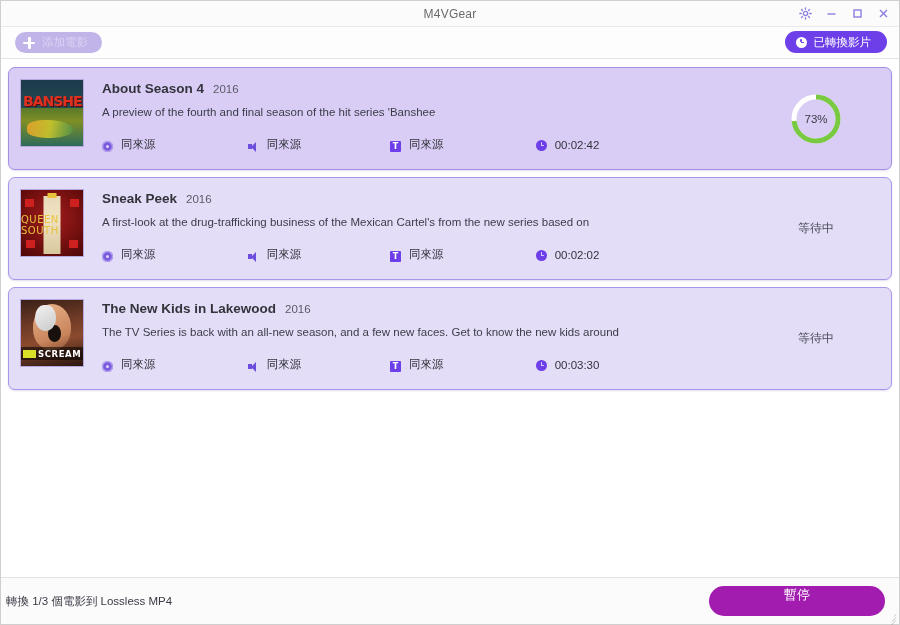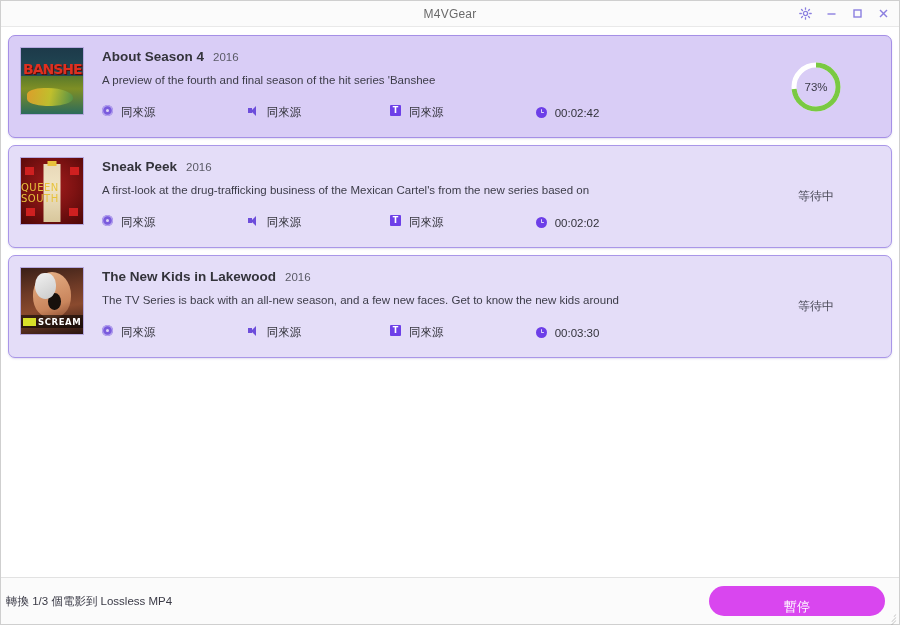--- a/index.html
+++ b/index.html
@@ -342,21 +342,21 @@
   .meta-row {
     position: absolute;
     left: 93px;
     bottom: 17px;
     width: 540px;
     display: flex;
     align-items: center;
   }
   .meta-item {
     display: flex;
-    align-items: flex-start;
+    align-items: flex-end;
     gap: 8px;
     font-size: 11.5px;
     color: #33333b;
   }
   .m-video { width: 178px; }
   .m-audio { width: 174px; }
   .m-sub   { width: 178px; }
   .m-time  { width: 130px; }
 
   .ico {
@@ -472,25 +472,25 @@
     font-size: 11.5px;
     color: #3a3a46;
   }
   .btn-pause {
     position: absolute;
     right: 14px;
     top: 8px;
     width: 176px;
     height: 30px;
     border-radius: 15px;
-    background: #d946ef;
+    background: #a21caf;
     color: #ffffff;
     font-size: 13px;
     display: flex;
-    align-items: flex-end;
+    align-items: flex-start;
     justify-content: center;
     cursor: pointer;
   }
   .resize-grip {
     position: absolute;
     right: 3px;
     bottom: 3px;
     width: 9px;
     height: 9px;
     opacity: .45;
@@ -539,20 +539,30 @@
       </div>
       <div class="win-btn">
         <svg width="11" height="11" viewBox="0 0 11 11">
           <line x1="2" y1="2" x2="9" y2="9" stroke="#8b7fe0" stroke-width="1.4"></line>
           <line x1="9" y1="2" x2="2" y2="9" stroke="#8b7fe0" stroke-width="1.4"></line>
         </svg>
       </div>
     </div>
   </div>
 
+  <div class="toolbar">
+    <div class="btn-add">
+      <span class="plus"></span>
+      <span>添加電影</span>
+    </div>
+    <div class="btn-converted">
+      <span class="clock-glyph"></span>
+      <span>已轉換影片</span>
+    </div>
+  </div>
 
   <div class="content">
 
     <div class="card active">
       <div class="poster banshee"></div>
       <div class="card-body">
         <div class="title-row">
           <span class="movie-title">About Season 4</span>
           <span class="movie-year">2016</span>
         </div>

